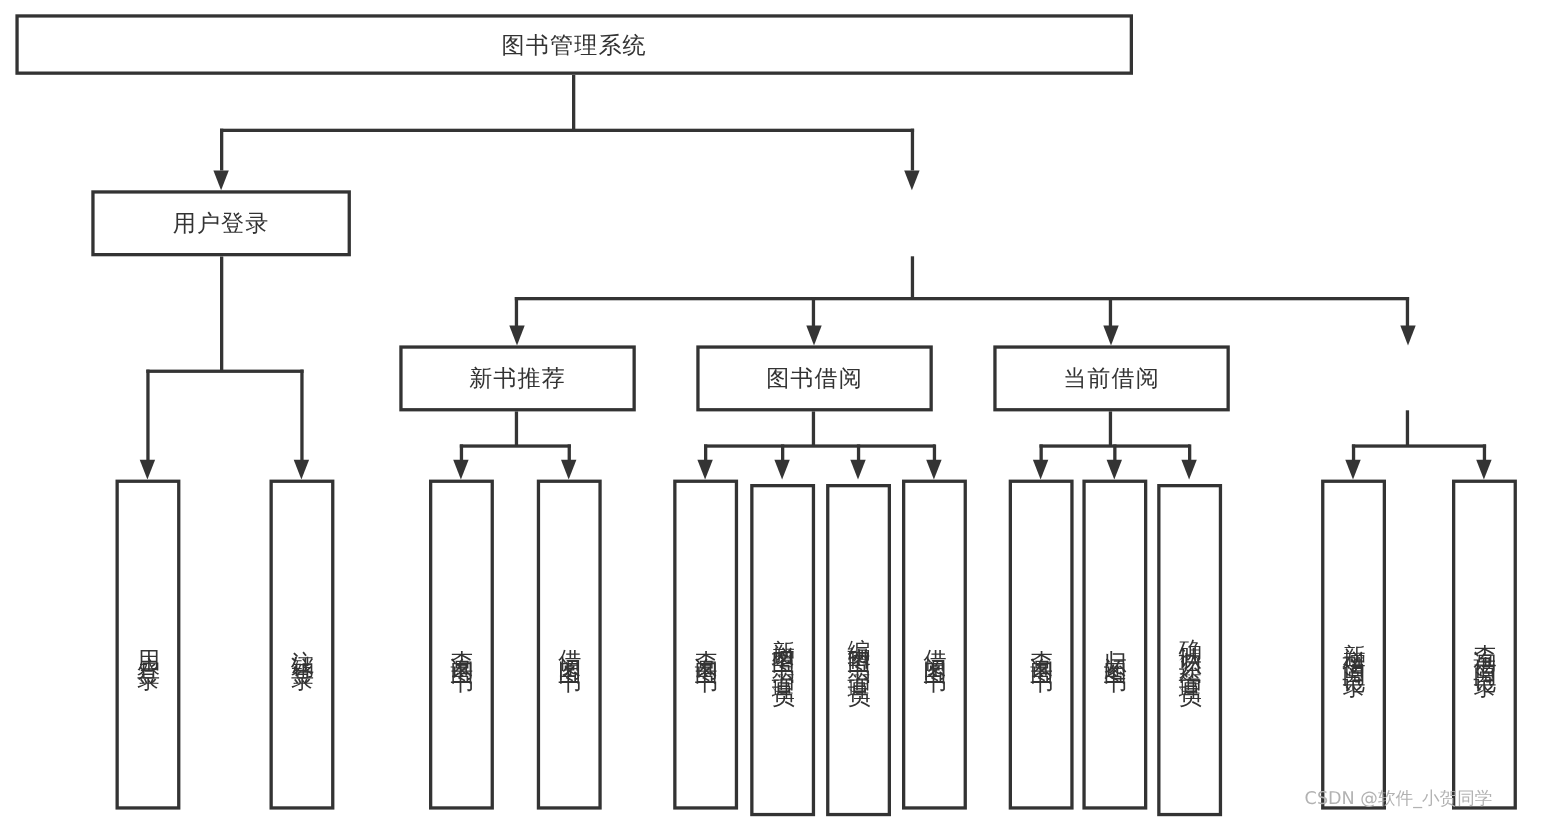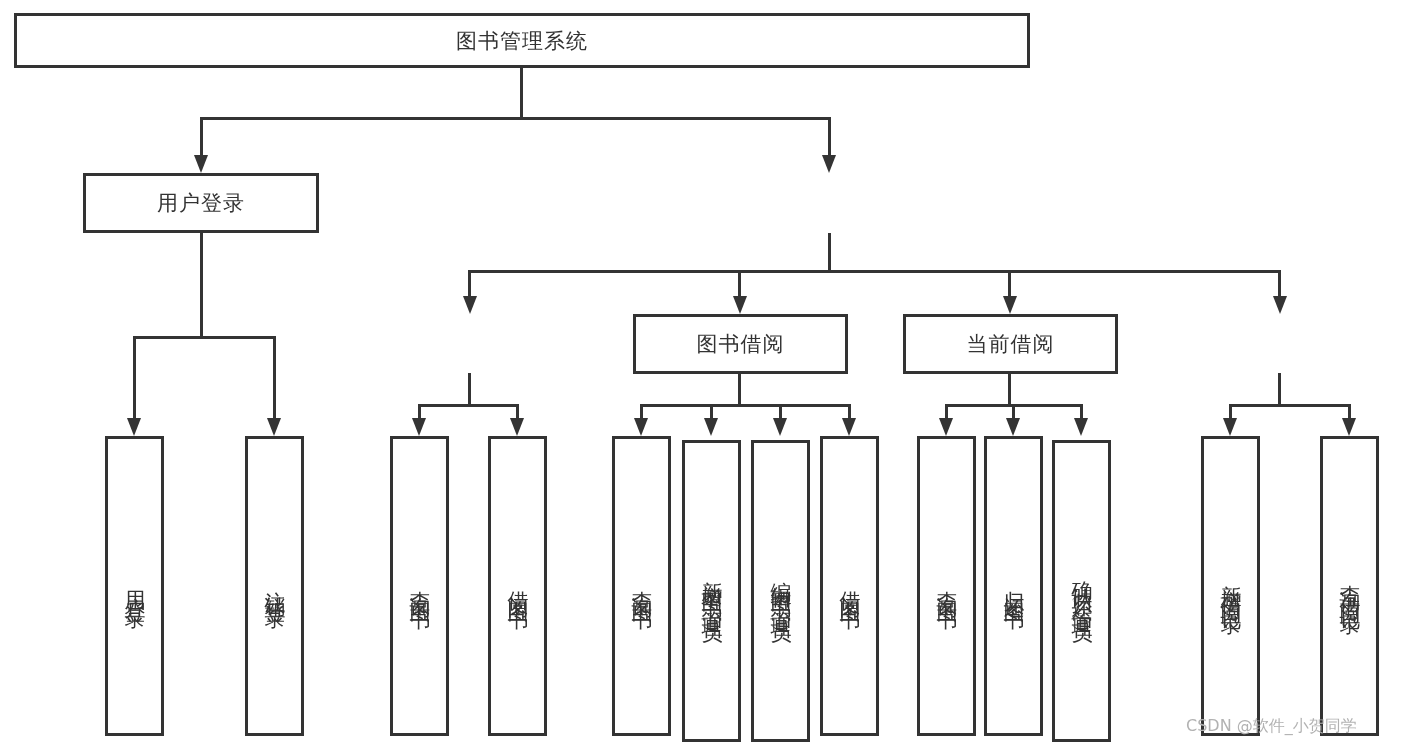--- a/index.html
+++ b/index.html
@@ -105,20 +105,23 @@
   <div class="hl" style="left:468px; top:270px; width:813px;"></div>
   <div class="vl" style="left:468px; top:270px; height:28px;"></div>
   <div class="vl" style="left:738px; top:270px; height:28px;"></div>
   <div class="vl" style="left:1008px; top:270px; height:28px;"></div>
   <div class="vl" style="left:1278px; top:270px; height:28px;"></div>
   <div class="arr" style="left:463px; top:296px;"></div>
   <div class="arr" style="left:733px; top:296px;"></div>
   <div class="arr" style="left:1003px; top:296px;"></div>
   <div class="arr" style="left:1273px; top:296px;"></div>
 
+  <div class="box" style="left:363px; top:314px; width:215px; height:60px;">
+    <span>新书推荐</span>
+  </div>
   <div class="box" style="left:903px; top:314px; width:215px; height:60px;">
     <span>当前借阅</span>
   </div>
   <div class="box" style="left:633px; top:314px; width:215px; height:60px;">
     <span>图书借阅</span>
   </div>
 
   <div class="vl" style="left:468px; top:373px; height:33px;"></div>
   <div class="hl" style="left:418px; top:404px; width:101px;"></div>
   <div class="vl" style="left:418px; top:404px; height:15px;"></div>

